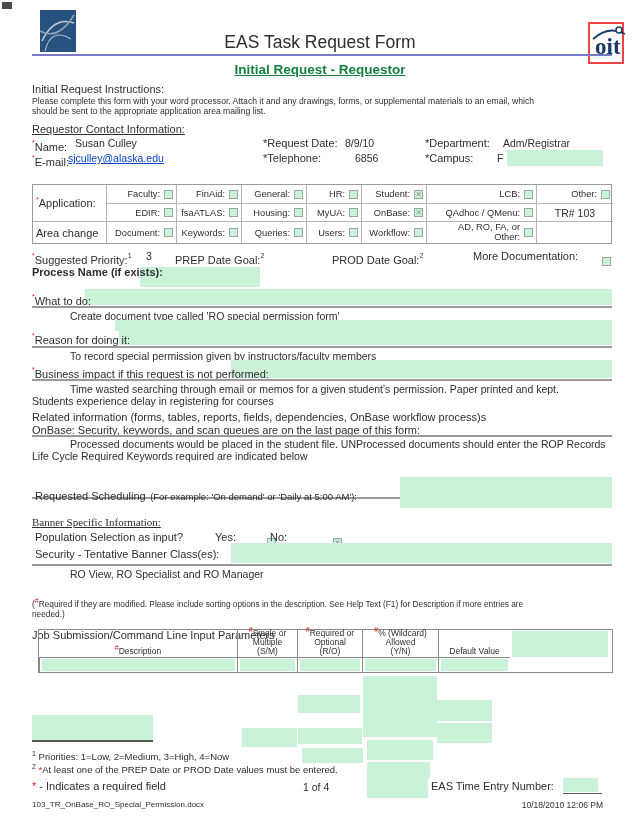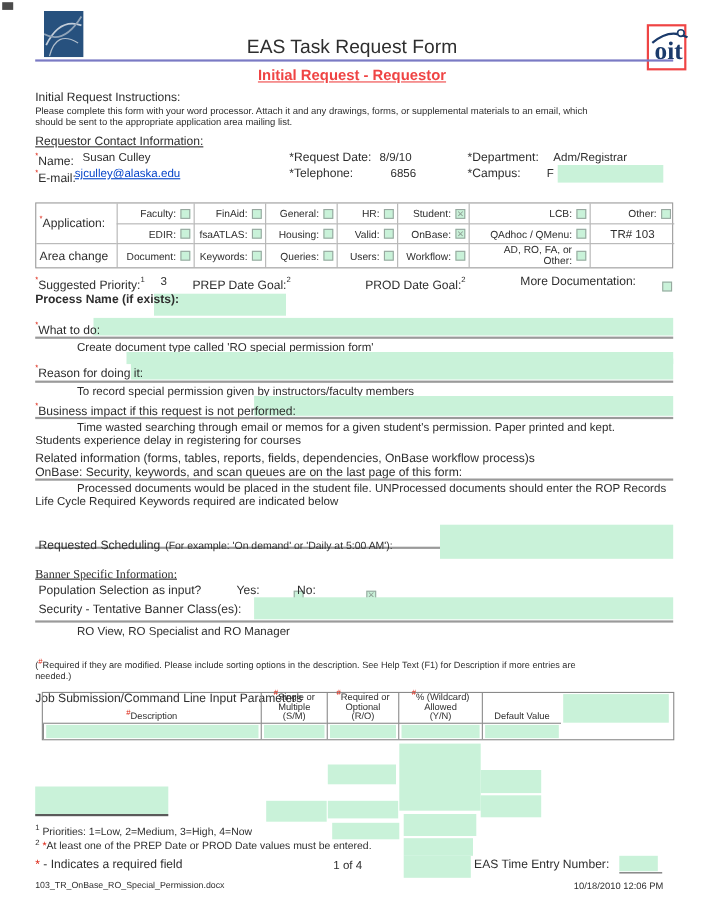--- a/index.html
+++ b/index.html
@@ -77,21 +77,21 @@
     <span class="abs" style="left:5px;top:10px;font-family:'Liberation Serif',serif;font-weight:bold;font-size:23px;color:var(--navy);">oit</span>
     <svg class="abs" style="left:0;top:0;" width="38" height="20">
       <path d="M3 15 Q19 1 35 10" stroke="#1a3a6b" fill="none" stroke-width="2"></path>
       <circle cx="29" cy="6" r="3" fill="#fff" stroke="#1a3a6b" stroke-width="1.5"></circle>
     </svg>
   </div>
 
   <div class="ln thin" style="left:32px;top:54px;width:580px;border-top-color:#7a7ac4;border-top-width:2px;"></div>
 
   <div class="abs" style="left:0;top:60px;width:640px;text-align:center;">
-    <span class="u" style="font-size:13.5px;font-weight:bold;color:#ef4444;">Initial Request - Requestor</span>
+    <span class="u" style="font-size:13.5px;font-weight:bold;color:#15803d;">Initial Request - Requestor</span>
   </div>
 
   
   <div class="abs lbl" style="left:32px;top:83px;">Initial Request Instructions:</div>
   <div class="abs small" style="left:32px;top:96px;">Please complete this form with your word processor. Attach it and any drawings, forms, or supplemental materials to an email, which</div>
   <div class="abs small" style="left:32px;top:106px;">should be sent to the appropriate application area mailing list.</div>
 
   
   <div class="abs lbl u" style="left:32px;top:123px;">Requestor Contact Information:</div>
 
@@ -155,21 +155,21 @@
       </div>
     <div class="cell" style="grid-row:2;">
         <span>fsaATLAS:</span>
         <span class="cb" data-checked="false"></span>
       </div>
     <div class="cell" style="grid-row:2;">
         <span>Housing:</span>
         <span class="cb" data-checked="false"></span>
       </div>
     <div class="cell" style="grid-row:2;">
-        <span>Valid:</span>
+        <span>MyUA:</span>
         <span class="cb" data-checked="false"></span>
       </div>
     <div class="cell" style="grid-row:2;">
         <span>OnBase:</span>
         <span class="cb" data-checked="true"></span>
       </div>
     <div class="cell" style="grid-row:2;">
         <span>QAdhoc / QMenu:</span>
         <span class="cb" data-checked="false"></span>
       </div>

